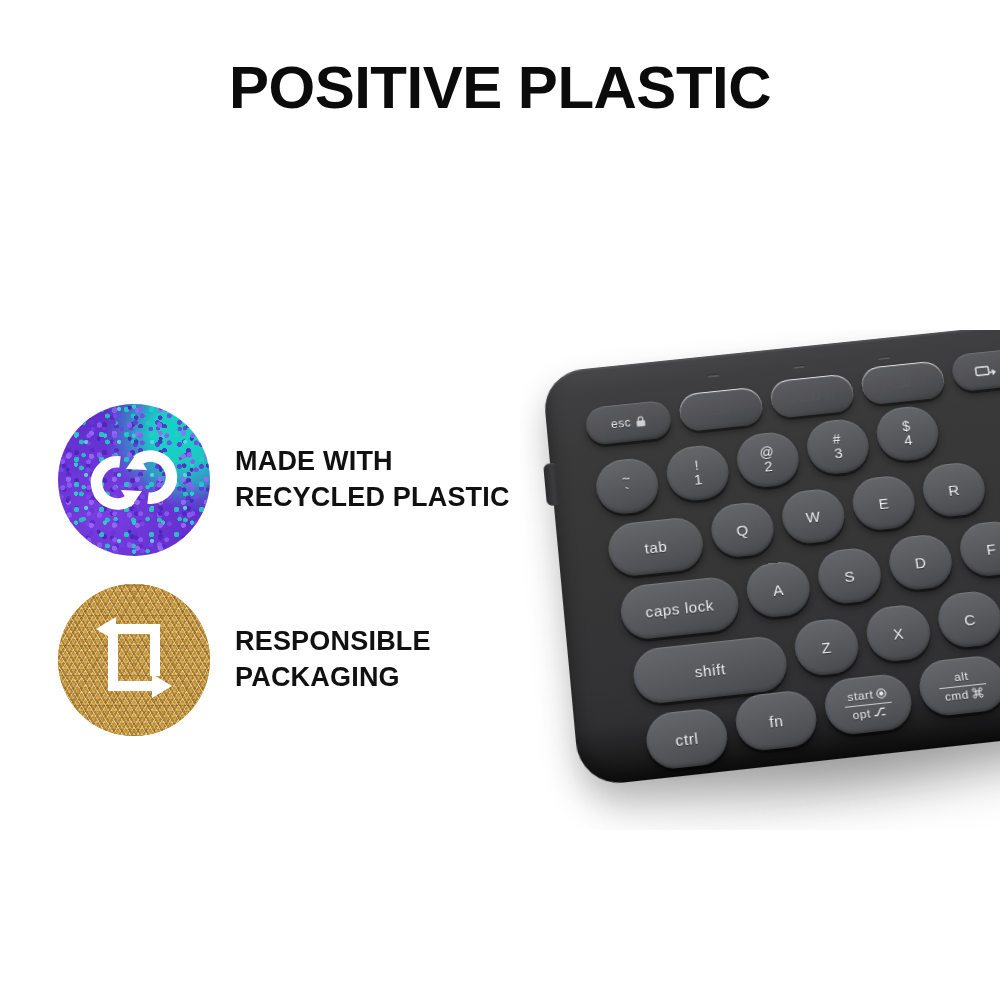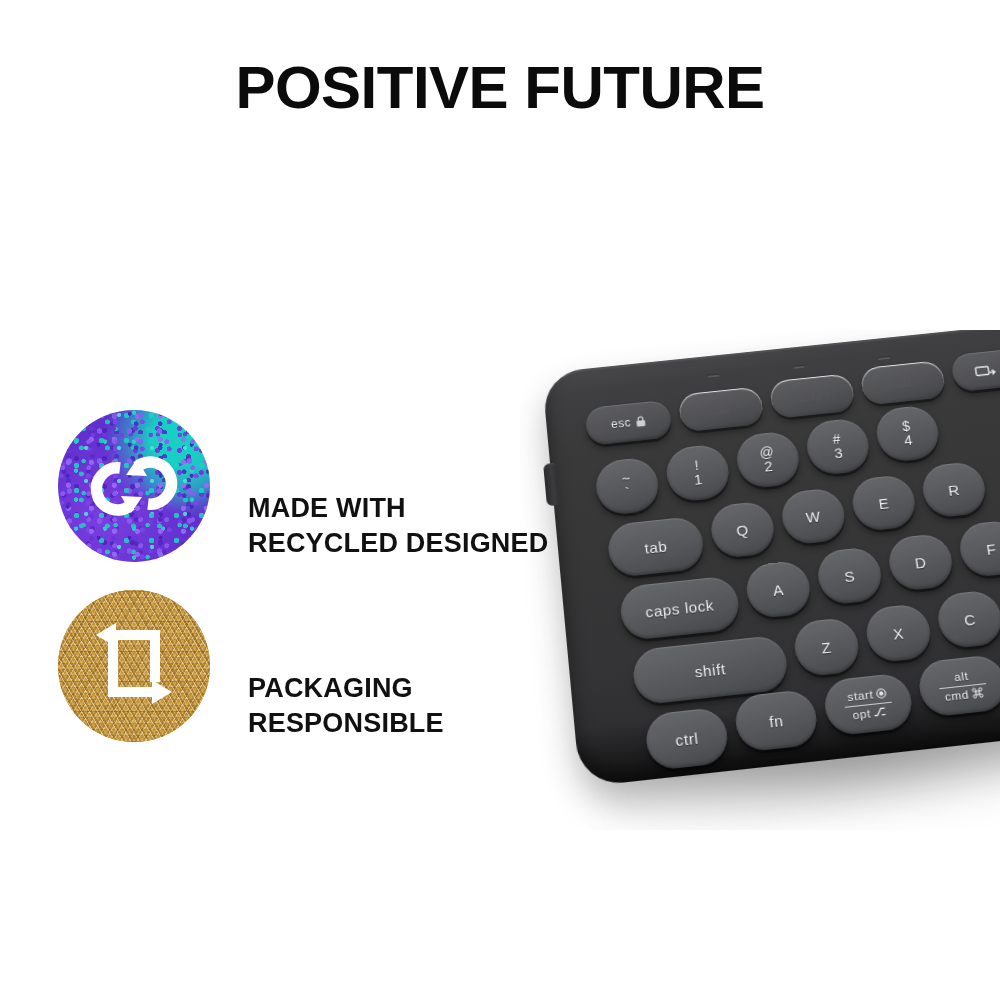--- a/index.html
+++ b/index.html
@@ -33,22 +33,22 @@
 
   
   .features {
     position: absolute;
     left: 58px;
     top: 398px;
     width: 520px;
   }
   .feature {
     display: flex;
-    align-items: flex-end;
-    gap: 38px;
+    align-items: center;
+    gap: 25px;
     height: 164px;
   }
   .feature + .feature { margin-top: 16px; }
 
   .badge {
     width: 152px;
     height: 152px;
     border-radius: 50%;
     position: relative;
     flex: 0 0 152px;
@@ -281,21 +281,21 @@
     height: 3px;
     border-radius: 2px;
     background: #5a5a5d;
     box-shadow: inset 0 1px 1px rgba(0,0,0,0.5);
   }
 </style>
 </head>
 <body>
 
 <div class="headline">
-  <span class="ln">POSITIVE FUTURE</span>
+  <span class="ln">POSITIVE PLASTIC</span>
 </div>
 
 <div class="features">
 
   <div class="feature">
     <div class="badge badge-plastic">
       <div class="speckle"></div>
       <svg viewBox="0 0 152 152">
         <g fill="none" stroke="#ffffff" stroke-width="11.5" stroke-linecap="butt">
 
@@ -303,21 +303,21 @@
 
           <path d="M 90 94 A 21 21 0 1 0 79 57"></path>
         </g>
 
         <polygon points="73,103 63,86 84,87" fill="#ffffff"></polygon>
         <polygon points="79,49 89,66 68,65" fill="#ffffff"></polygon>
       </svg>
     </div>
     <div class="feature-label">
       <span class="ln">MADE WITH</span>
-      <span class="ln">RECYCLED DESIGNED</span>
+      <span class="ln">RECYCLED PLASTIC</span>
     </div>
   </div>
 
   <div class="feature">
     <div class="badge badge-packaging">
       <div class="weave"></div>
       <div class="hexmask"></div>
       <svg viewBox="0 0 152 152">
         <g fill="none" stroke="#ffffff" stroke-width="10" stroke-linecap="butt" stroke-linejoin="miter">
 
@@ -325,22 +325,22 @@
 
           <path d="M 55 50 L 55 102 L 102 102"></path>
         </g>
 
         <polygon points="38 45 58 33 58 57" fill="#ffffff"></polygon>
 
         <polygon points="114 102 94 90 94 114" fill="#ffffff"></polygon>
       </svg>
     </div>
     <div class="feature-label">
+      <span class="ln">RESPONSIBLE</span>
       <span class="ln">PACKAGING</span>
-      <span class="ln">RESPONSIBLE</span>
     </div>
   </div>
 
 </div>
 
 <div class="keyboard-stage">
   <div class="kb-shadow"></div>
 
   <div class="keyboard">
     <div class="kb-body"></div>

